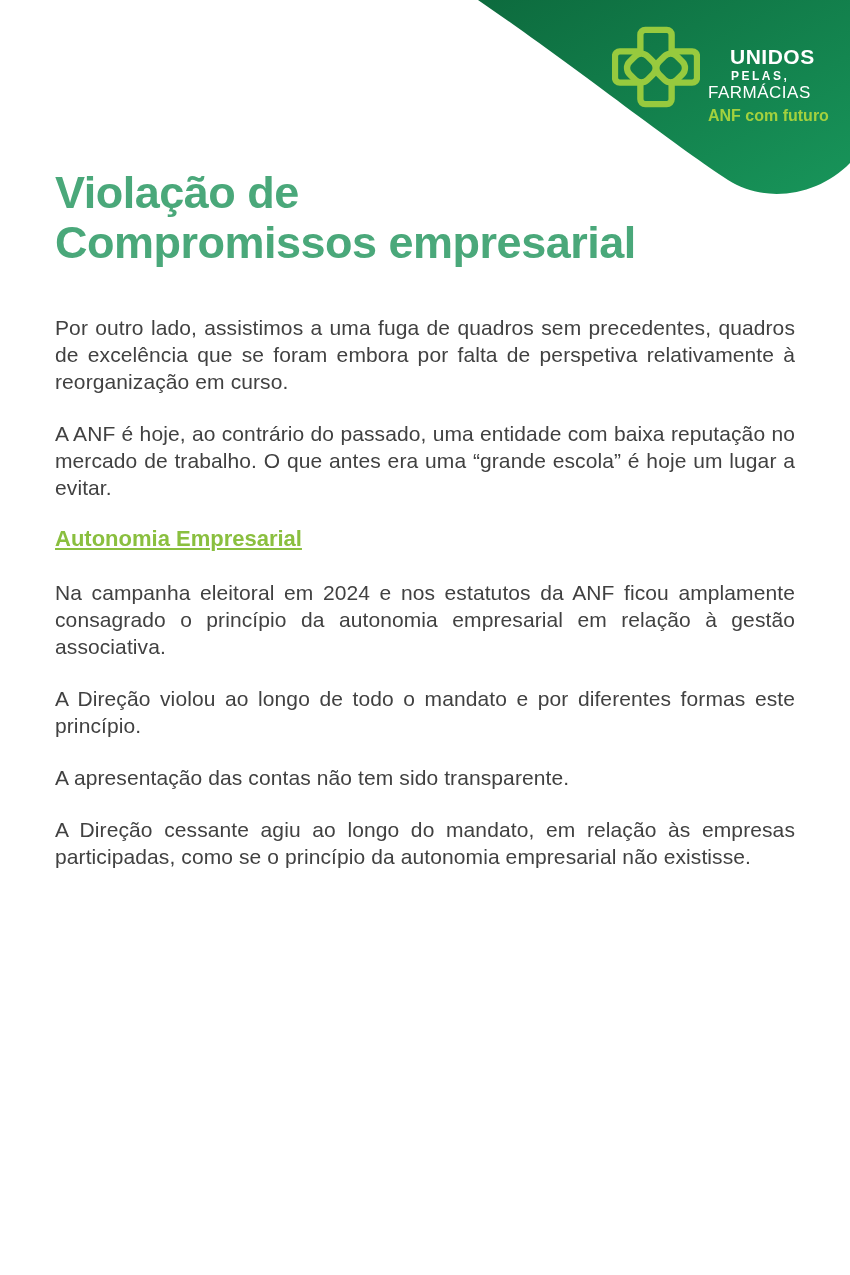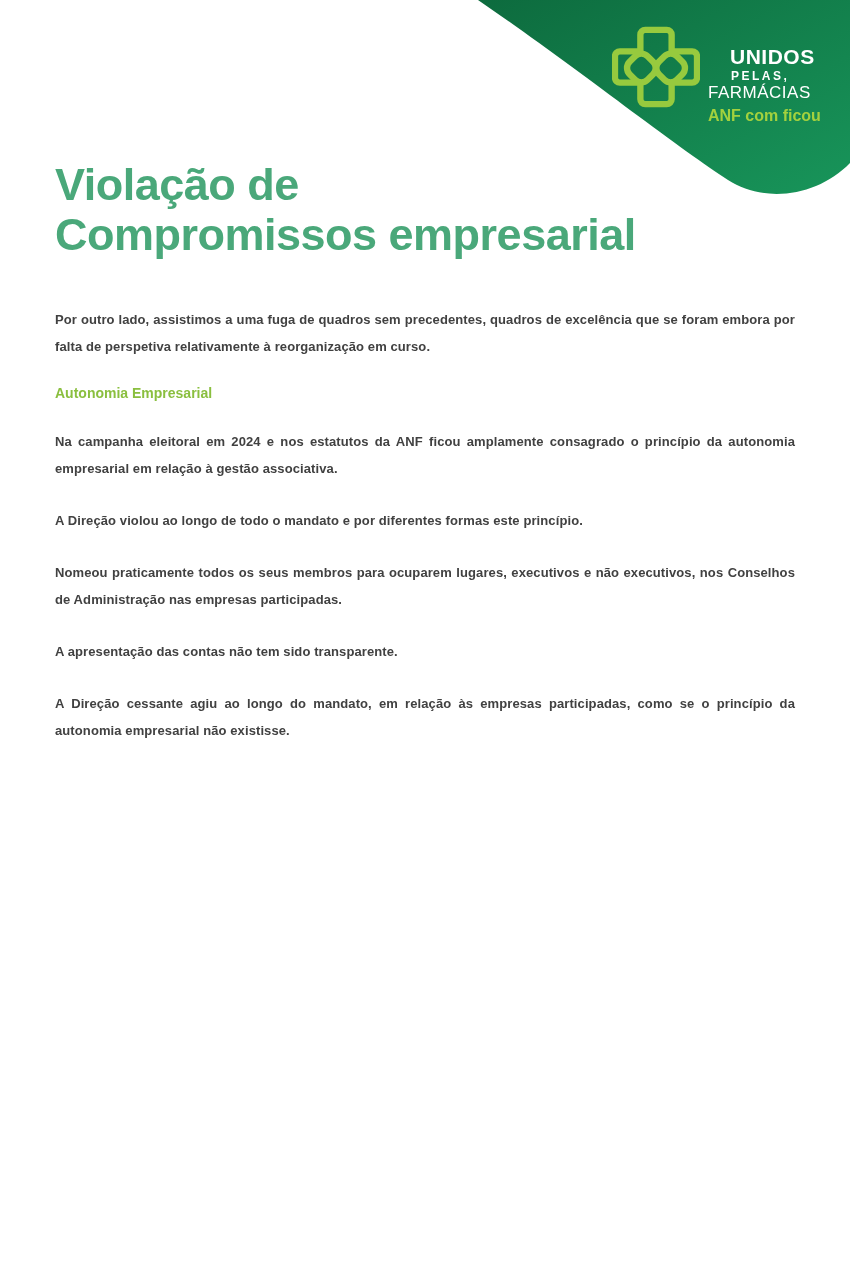--- a/index.html
+++ b/index.html
@@ -54,47 +54,48 @@
   .logo-tagline {
     color: var(--tagline-lime, #a3d13e);
     font-weight: bold;
     font-size: 16px;
     margin-top: 7px;
   }
 
   
   .content {
     position: absolute;
-    top: 0;
+    top: 8px;
     left: 55px;
     width: 740px;
   }
   .doc-title {
     margin-top: 160px;
     font-size: 45px;
     line-height: 50px;
     font-weight: bold;
     letter-spacing: -0.5px;
     color: var(--title-green, #4aa87a);
     margin-bottom: 46px;
   }
   .blocks p {
-    font-size: 13px;
+    font-size: 21px;
     line-height: 27px;
-    font-weight: 700;
+    font-weight: 400;
     color: var(--body-text, #414141);
     text-align: justify;
     letter-spacing: 0.1px;
     margin-bottom: 25px;
   }
   .blocks h2 {
-    font-size: 14px;
+    font-size: 22px;
     font-weight: bold;
     color: var(--heading-green, #8abf3f);
     margin: 17px 0 27px 0;
+    text-decoration: underline;
   }
 
   
   .diamond-chain {
     position: absolute;
     left: 112px;
     top: 1207px;
     width: 630px;
     height: 42px;
   }
@@ -154,35 +155,35 @@
       <g fill="none" stroke="#97ca3e" style="stroke: var(--logo-lime, #97ca3e)" stroke-width="6.5" stroke-linejoin="round">
         <path d="M34,4 h22 a5,5 0 0 1 5,5 v17 h21 a5,5 0 0 1 5,5 v22 a5,5 0 0 1 -5,5 h-21 v17 a5,5 0 0 1 -5,5 h-22 a5,5 0 0 1 -5,-5 v-17 h-21 a5,5 0 0 1 -5,-5 v-22 a5,5 0 0 1 5,-5 h21 v-17 a5,5 0 0 1 5,-5 z"></path>
         <rect x="17" y="30" width="26" height="26" rx="9" transform="rotate(45 30 43)"></rect>
         <rect x="47" y="30" width="26" height="26" rx="9" transform="rotate(45 60 43)"></rect>
       </g>
     </svg>
     <div class="logo-text">
       <div class="logo-line1">UNIDOS</div>
       <div class="logo-line2">PELAS,</div>
       <div class="logo-line3">FARMÁCIAS</div>
-      <div class="logo-tagline">ANF com ficou</div>
+      <div class="logo-tagline">ANF com futuro</div>
     </div>
   </div>
 
   <div class="content">
     <h1 class="doc-title">
       <span>Violação de</span><br>
       <span>Compromissos empresarial</span>
     </h1>
     <div class="blocks">
         <p>Por outro lado, assistimos a uma fuga de quadros sem precedentes, quadros de excelência que se foram embora por falta de perspetiva relativamente à reorganização em curso.</p>
+        <p>A ANF é hoje, ao contrário do passado, uma entidade com baixa reputação no mercado de trabalho. O que antes era uma “grande escola” é hoje um lugar a evitar.</p>
         <h2>Autonomia Empresarial</h2>
         <p>Na campanha eleitoral em 2024 e nos estatutos da ANF ficou amplamente consagrado o princípio da autonomia empresarial em relação à gestão associativa.</p>
         <p>A Direção violou ao longo de todo o mandato e por diferentes formas este princípio.</p>
-        <p>Nomeou praticamente todos os seus membros para ocuparem lugares, executivos e não executivos, nos Conselhos de Administração nas empresas participadas.</p>
         <p>A apresentação das contas não tem sido transparente.</p>
         <p>A Direção cessante agiu ao longo do mandato, em relação às empresas participadas, como se o princípio da autonomia empresarial não existisse.</p>
       </div>
   </div>
 
   <div class="diamond-chain">
       <div class="diamond" style="left: 6px;"></div>
       <div class="diamond" style="left: 42.4px;"></div>
       <div class="diamond" style="left: 78.8px;"></div>
       <div class="diamond filled" style="left: 115.2px;"></div>

